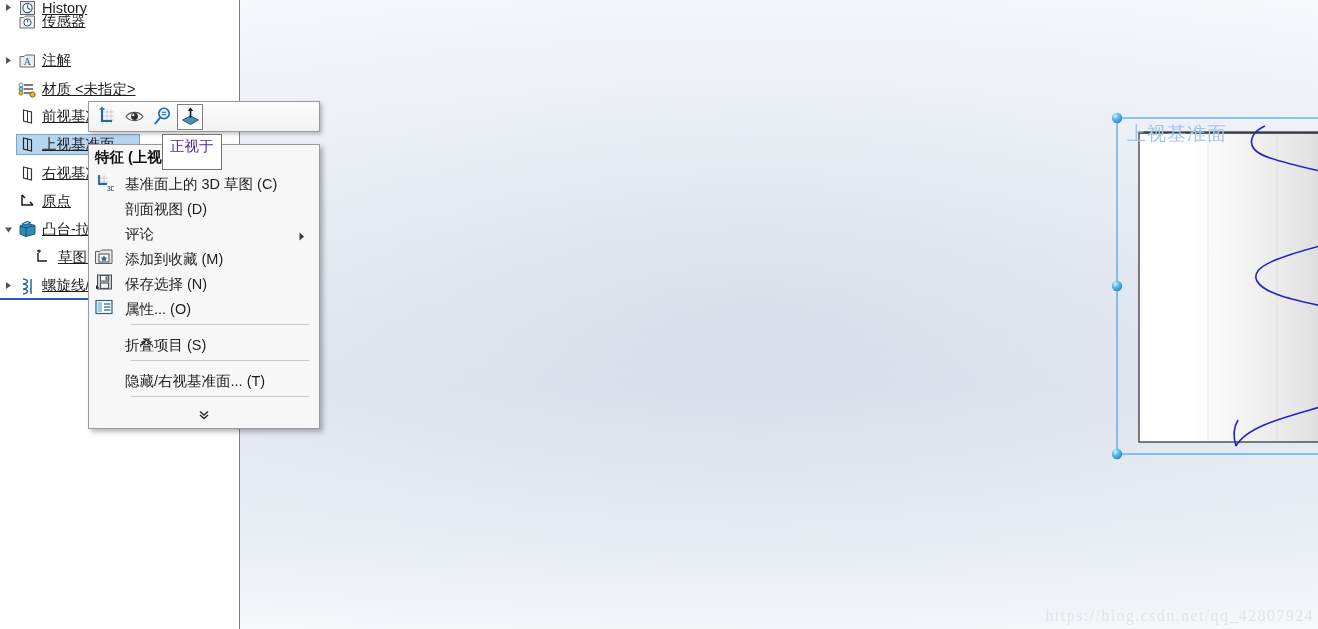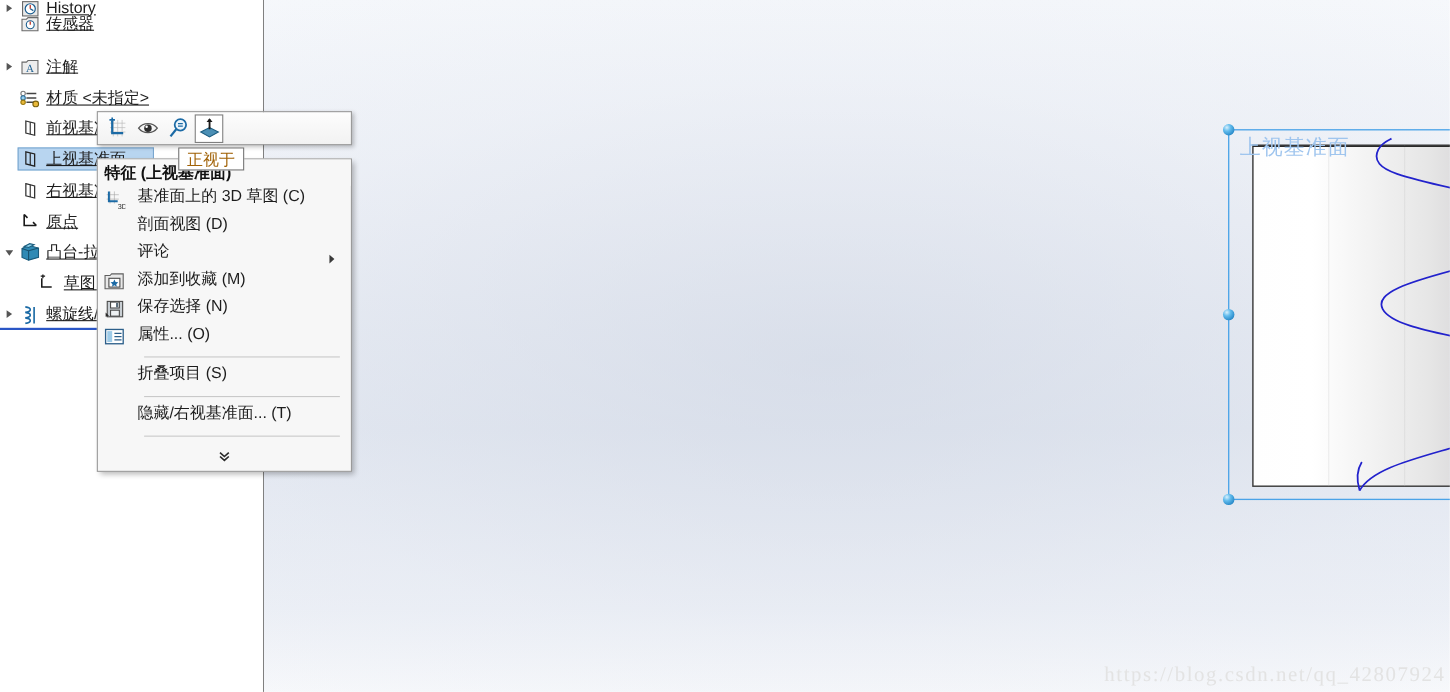--- a/index.html
+++ b/index.html
@@ -98,26 +98,26 @@
   }
   .mt-btn.active {
     border: 1px solid #7f7f7f;
     background: #ffffff;
   }
 
   
   #tooltip {
     position: absolute;
     left: 162px; top: 134px;
-    height: 21px;
+    height: 36px;
     padding: 1px 7px 0 7px;
     background: #ffffff;
     border: 1px solid #767676;
     font-size: 14.5px;
-    color: #a16207;
+    color: #4c1d95;
     line-height: 21px;
     white-space: nowrap;
     z-index: 40;
   }
 
   
   #context-menu {
     position: absolute;
     left: 88px; top: 144px;
     width: 232px;
@@ -132,21 +132,21 @@
     display: flex; align-items: center;
     padding-left: 6px;
     font-size: 14.5px;
     font-weight: bold;
     color: #111;
     background: #f7f7f7;
     white-space: nowrap;
   }
   .menu-item {
     height: 25px;
-    display: flex; align-items: flex-start;
+    display: flex; align-items: flex-end;
     font-size: 14.5px;
     color: #1d1d1d;
     white-space: nowrap;
     position: relative;
   }
   .menu-item .micon {
     width: 30px; height: 24px;
     flex: 0 0 30px;
     display: flex; align-items: center; justify-content: center;
   }
@@ -175,21 +175,21 @@
     left: 22px; top: 15px;
     font-size: 19px;
     color: #9fc5ee;
     white-space: nowrap;
     letter-spacing: 1px;
   }
   #watermark {
     position: absolute;
     right: 4px; bottom: 4px;
     font-family: "Liberation Serif", serif;
-    font-size: 19px;
+    font-size: 16px;
     color: #e3e3e3;
     letter-spacing: 1.4px;
     white-space: nowrap;
   }
 </style>
 </head>
 <body>
 
 <div id="root">
 

